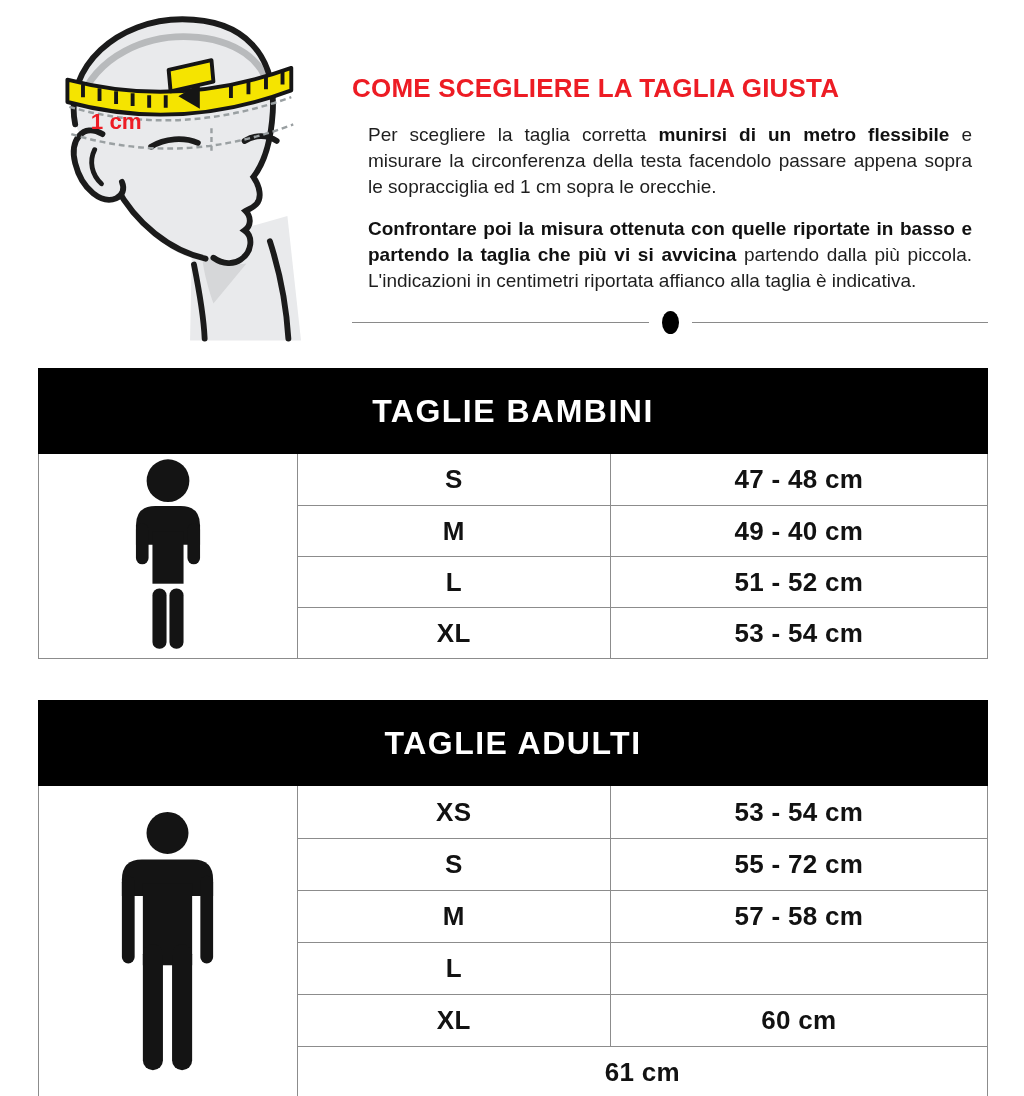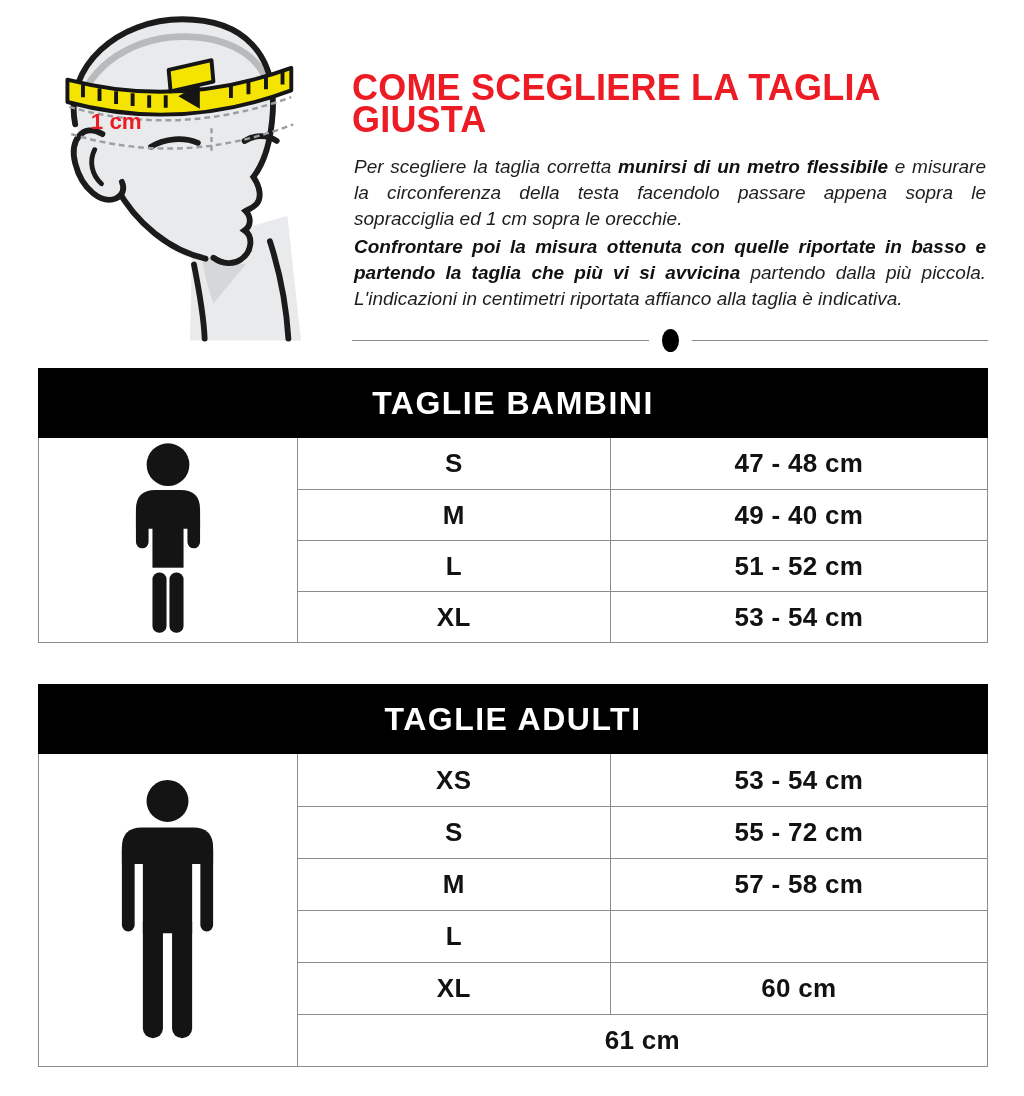--- a/index.html
+++ b/index.html
@@ -13,47 +13,46 @@
   }
   .page { width: 1024px; height: 1096px; position: relative; }
 
   
   .top { display: flex; height: 356px; padding: 6px 36px 0 46px; }
   .illustration { width: 292px; flex-shrink: 0; }
   .illustration svg { display: block; }
   .intro { flex: 1; padding: 66px 0 0 14px; }
   .intro h1 {
     margin: 0 0 18px 0;
-    font-size: 36px; line-height: 32px;
+    font-size: 26px; line-height: 32px;
     font-weight: 700; letter-spacing: 0.2px;
     color: #ed1c24;
   }
   .intro p {
-    margin: 2px;
+    margin: 16px;
     font-size: 19px; line-height: 26px;
     text-align: justify;
     color: #1e1e1e;
-    font-style: italic;
   }
   .intro p strong { font-weight: 700; color: #111; }
 
   .divider { display: flex; align-items: center; margin-top: 17px; }
   .divider .line { flex: 1; height: 1px; background: #8a8a8a; }
   .divider .dot {
     width: 17px; height: 23px; margin: 0 13px;
     background: #000; border-radius: 50%;
   }
 
   
   .size-table { margin: 0 36px 0 38px; }
   .size-table.bambini { margin-top: 12px; }
   .size-table.adulti  { margin-top: 41px; }
 
   .table-header {
-    background: #000000; height: 70px;
+    background: #000000; height: 86px;
     display: flex; align-items: center; justify-content: center; text-align: right;
   }
   .table-header h2 {
     margin: 0; color: #ffffff;
     font-size: 32px; font-weight: 700; letter-spacing: 1.5px;
   }
 
   .table-body { display: flex; border: 1px solid #8c8c8c; border-top: none; }
   .icon-cell {
     width: 27.3%; flex-shrink: 0;

